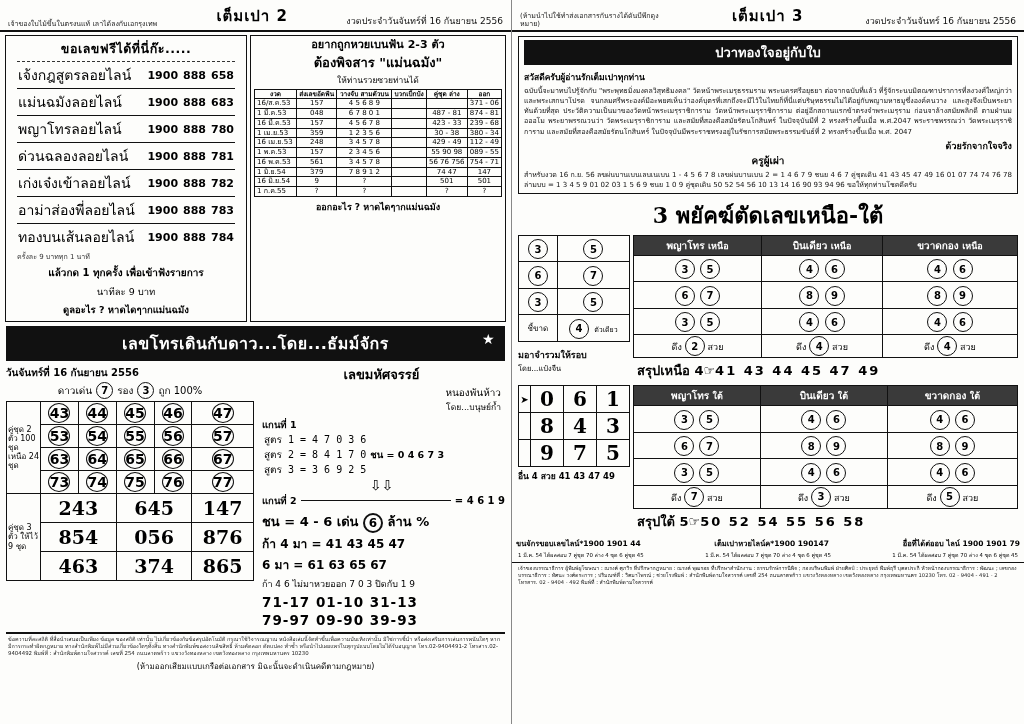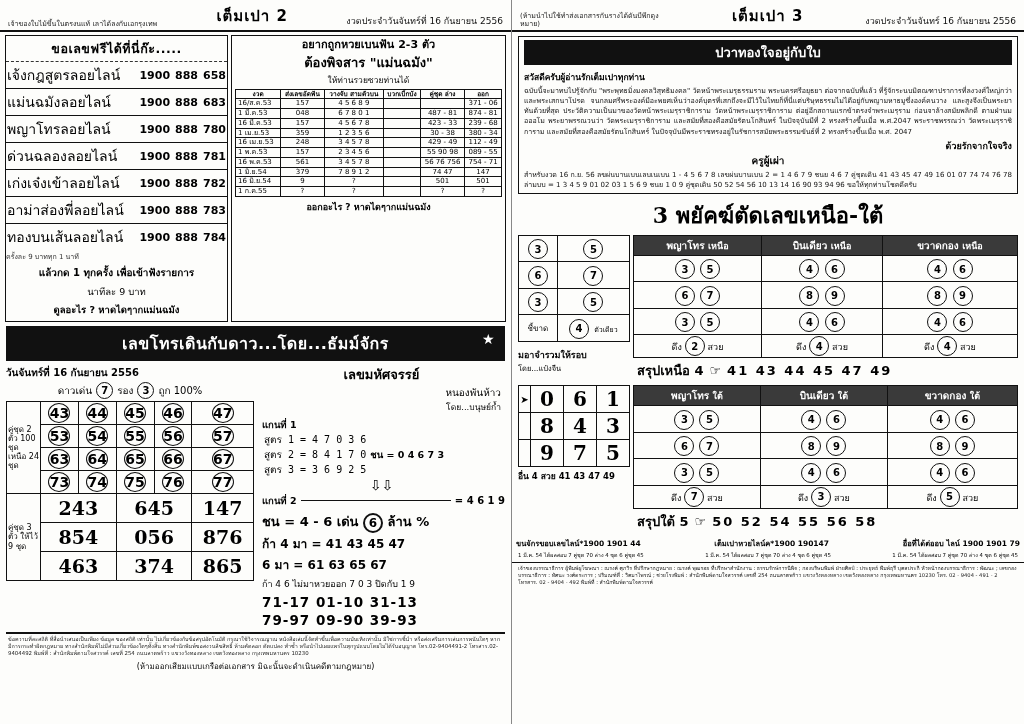--- a/index.html
+++ b/index.html
@@ -18,21 +18,21 @@
     display:flex; align-items:flex-end; justify-content:space-between;
     padding:4px 8px 2px 8px; border-bottom:2px solid #111;
     font-size:8px;
   }
   .mast-left { width:150px; color:#222; font-size:7px; line-height:1.15; }
   .mast-title { font-weight:bold; font-size:15px; letter-spacing:1px; }
   .mast-right { font-size:9px; color:#111; }
 
   
   .lp-top { display:flex; gap:3px; padding:3px 5px 0 5px; }
-  .free-box { width:223px; border:1.5px solid #111; padding:2px 0; }
+  .free-box { width:242px; border:1.5px solid #111; padding:2px 11px; }
   .free-head {
     text-align:center; font-weight:bold; font-size:12.5px; padding:1px 0 2px 0;
     border-bottom:1px dashed #333; letter-spacing:0.5px;
   }
   .free-row {
     display:flex; align-items:center; justify-content:space-between;
     font-size:10px; border-bottom:1px solid #111; padding:2px 1px;
   }
   .free-row .nm { flex:1; font-weight:normal; font-size:14px; }
   .free-row .n1, .free-row .n2, .free-row .n3 { font-weight:bold; font-size:11px; padding-left:5px; }
@@ -105,21 +105,21 @@
   .big-title { text-align:center; font-size:22px; font-weight:bold; font-family:"DejaVu Serif", serif; }
   .tag { background:#111; color:#fff; font-size:10px; font-weight:bold; padding:1px 4px; display:inline-block; }
   .sub-tag { font-size:7.5px; }
 
   table.rt { border-collapse:collapse; width:100%; }
   table.rt td, table.rt th { border:1px solid #111; text-align:center; }
   .hdr-dark { background:#3a3a3a; color:#fff; font-size:10px; font-weight:bold; padding:2px 0; }
   .hdr-dark span.n { font-size:9px; }
   .bigball { display:inline-flex;align-items:center;justify-content:center;
      width:20px;height:20px;border:1.3px solid #111;border-radius:50%;font-size:10px;font-weight:bold;}
-  .sum-row { display:flex; align-items:center; gap:6px; font-size:13px; font-weight:bold; padding:2px 4px; }
+  .sum-row { display:flex; align-items:center; font-size:13px; font-weight:bold; padding:2px 4px; }
   .sum-row .nums { letter-spacing:2px; }
   .digit-cell { font-size:20px; font-weight:bold; font-family:"DejaVu Serif", serif; }
   .rp-foot-nums { font-size:7.5px; font-weight:bold; display:flex; justify-content:space-between; padding:1px 4px; }
   .rp-foot-legal { font-size:5.2px; line-height:1.35; padding:2px 6px; color:#222; border-top:1.5px solid #111; margin-top:2px;}
 </style>
 </head>
 <body>
 
 <div class="page" id="page-left">
 

